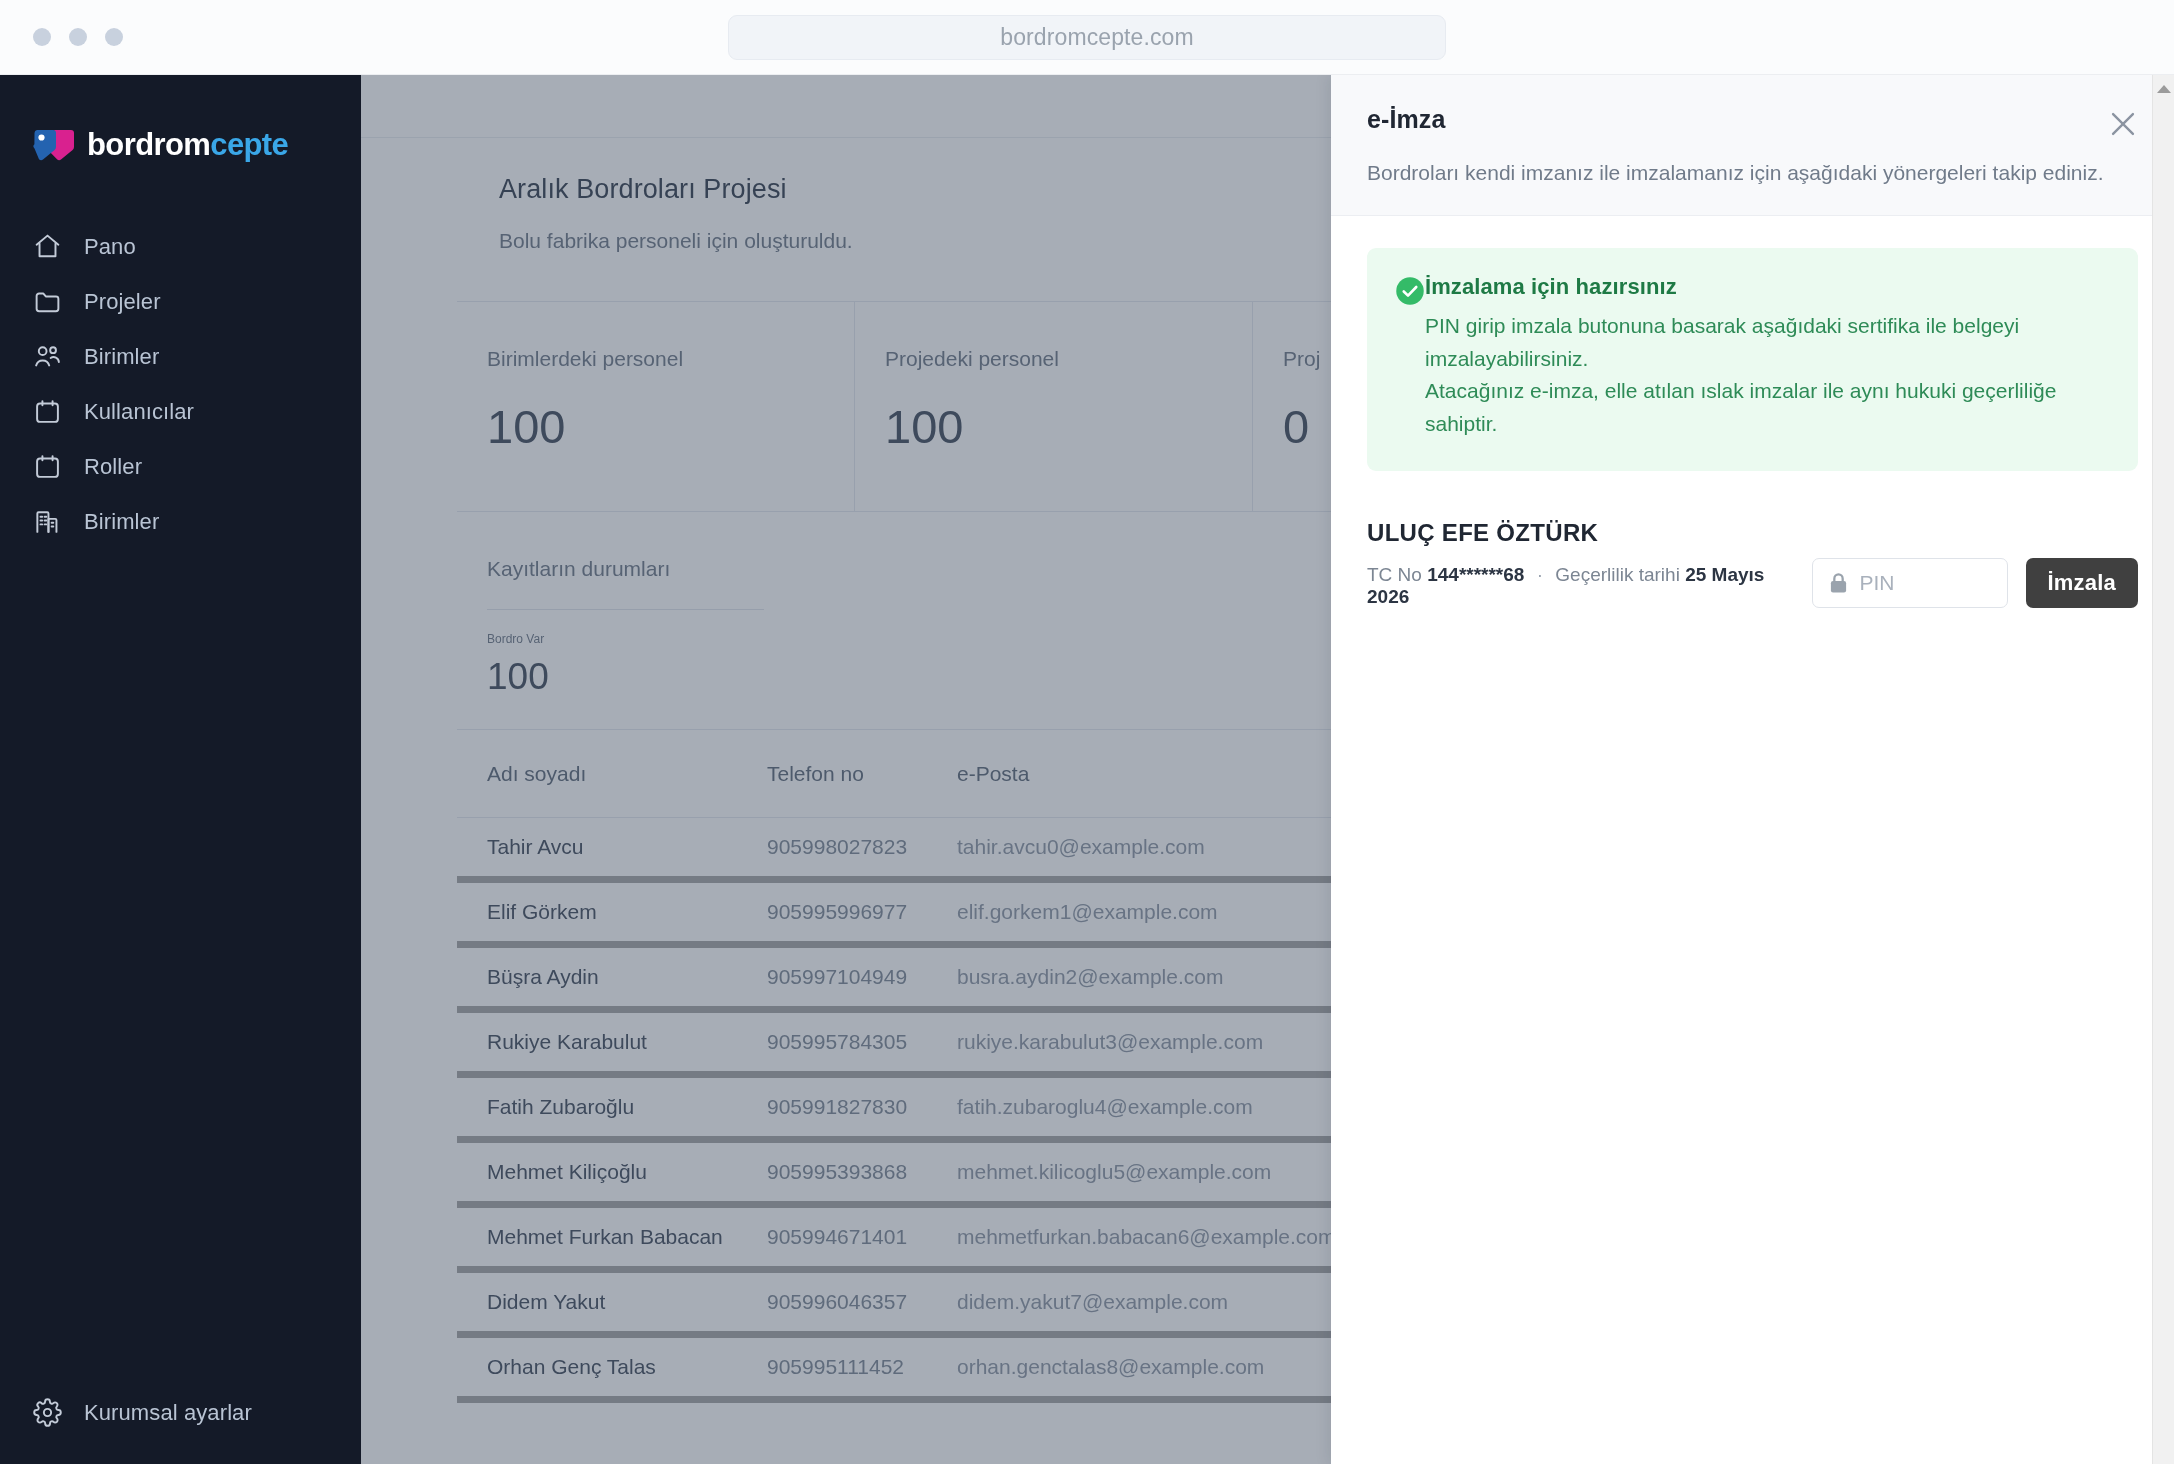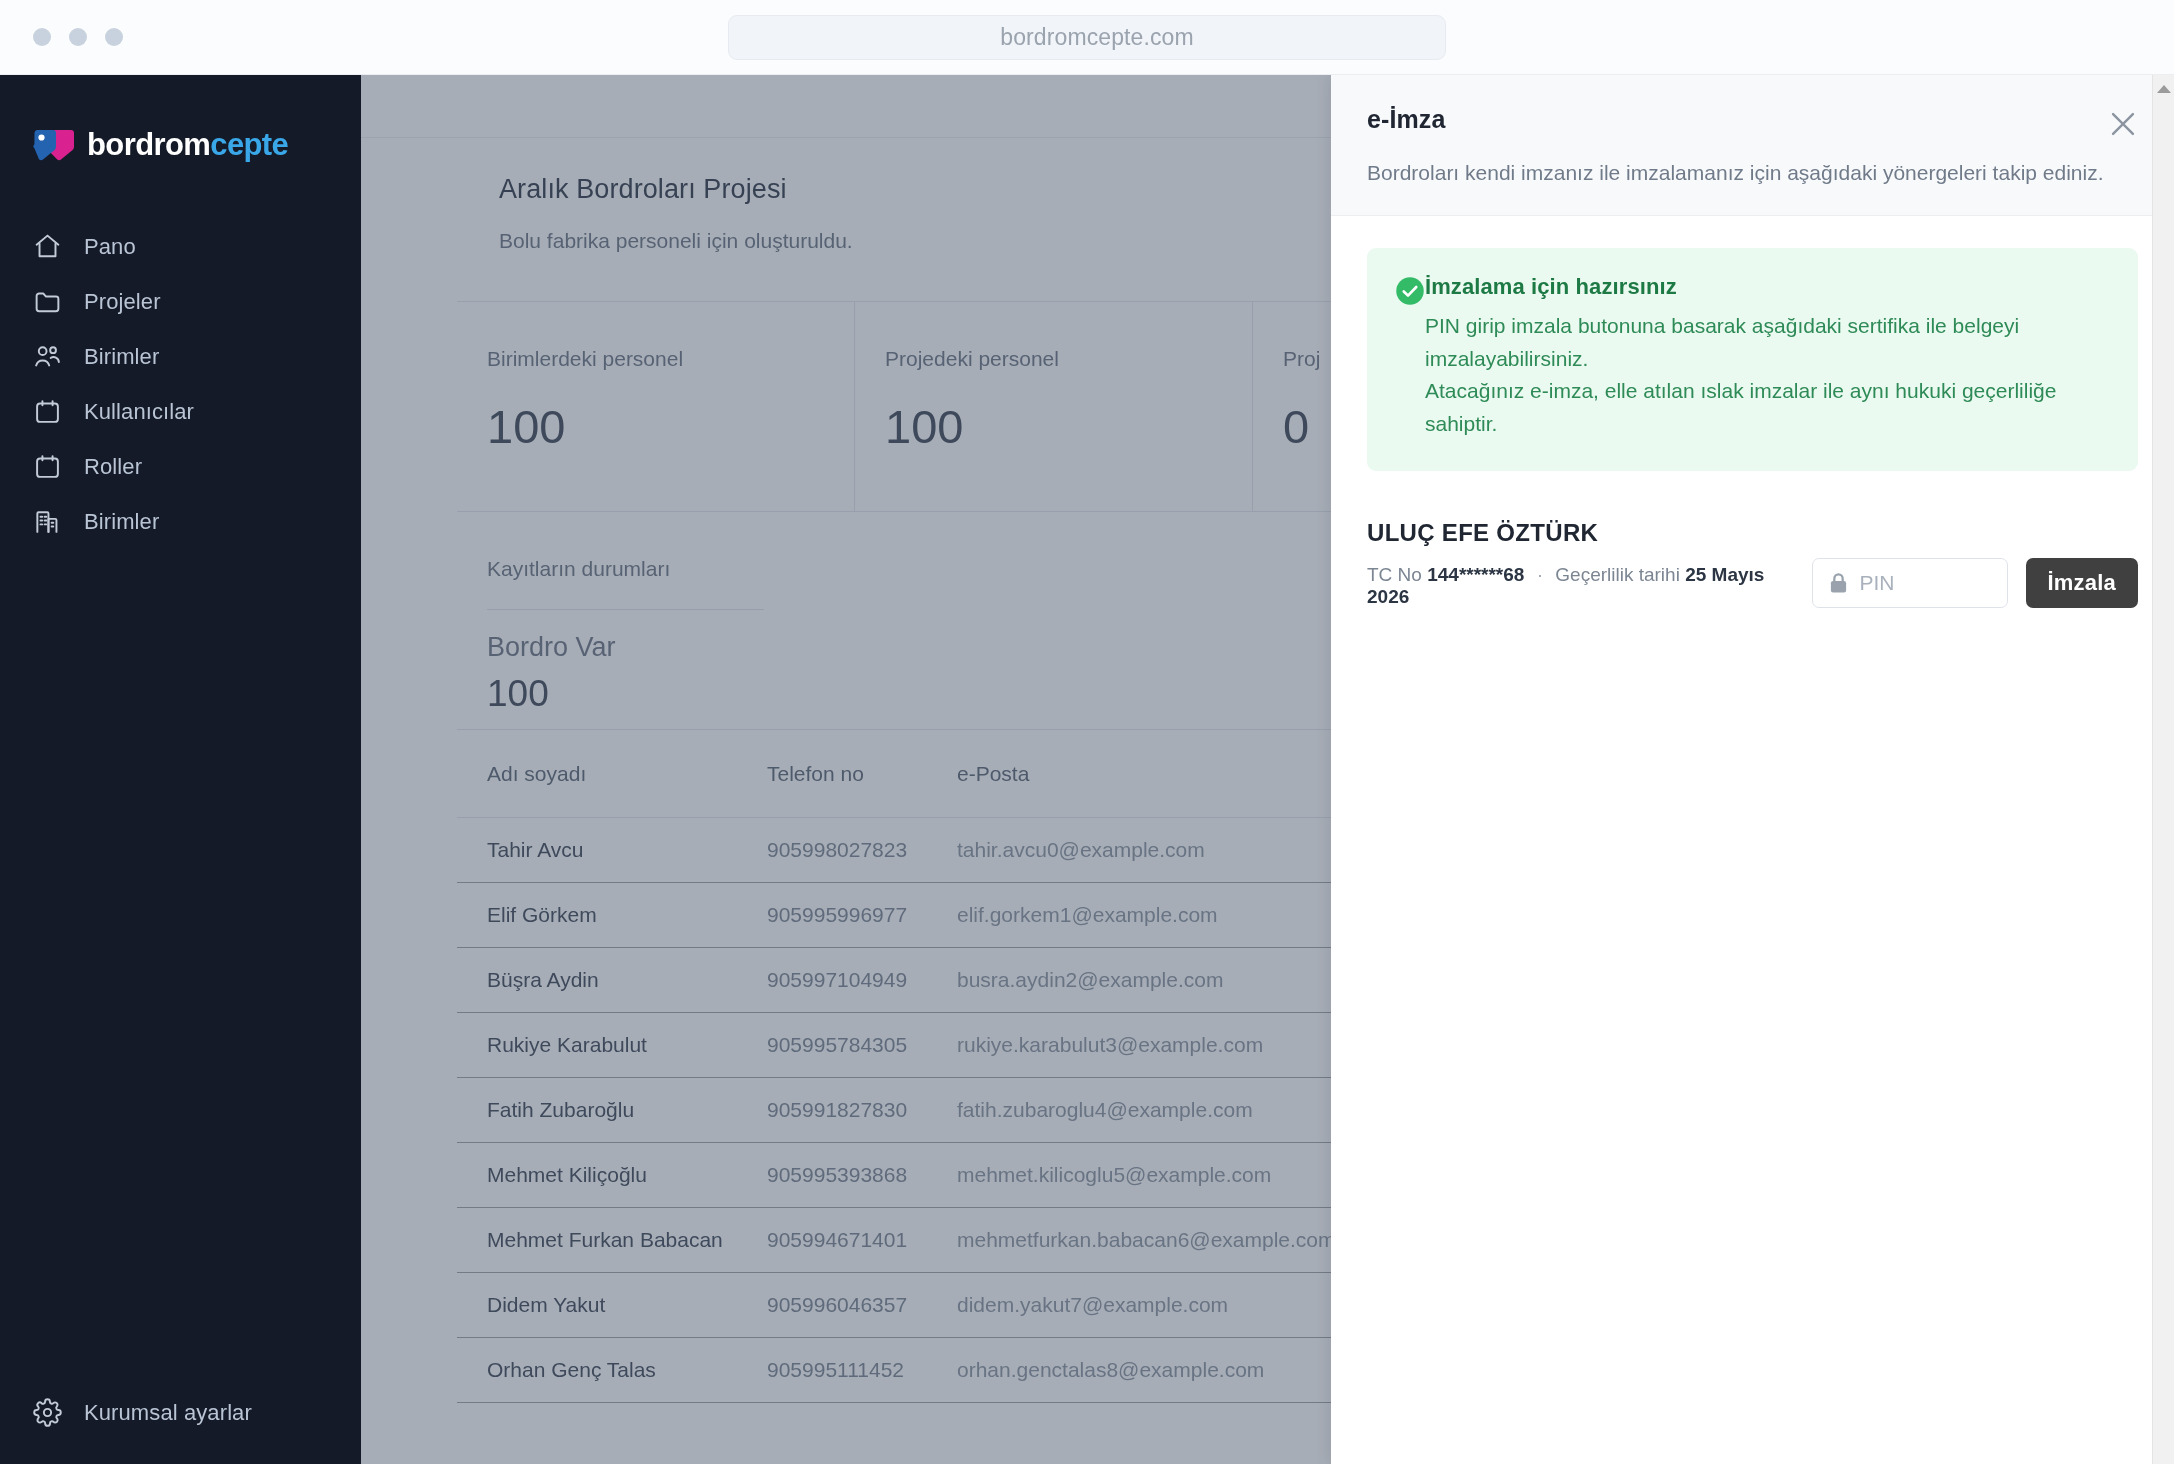--- a/index.html
+++ b/index.html
@@ -71,26 +71,26 @@
     height:210px;
   }
   .stat-card{ width:398px; border-right:1px solid #e4e8ee; padding:45px 0 0 30px; }
   .stat-label{ font-size:21px; color:#6b7686; }
   .stat-value{ font-size:47px; color:#3d4859; font-weight:300; margin-top:28px; }
 
   .status-block{ margin:0 0 0 96px; border-top:1px solid #e4e8ee; height:218px;
     padding:45px 0 0 30px; border-right:1px solid #e4e8ee; width:880px; }
   .status-title{ font-size:21px; color:#6b7686; }
   .status-rule{ width:277px; height:1px; background:#dfe4ea; margin:28px 0 22px 0; }
-  .status-sub{ font-size:27px; color:#6b7686; }
+  .status-sub{ font-size:12px; color:#6b7686; }
   .status-value{ font-size:37px; color:#3d4859; font-weight:300; margin-top:10px; }
 
   .table{ margin-left:96px; border-top:1px solid #e4e8ee; }
   .t-row{ display:flex; align-items:center; height:65px;
-    border-bottom:1px solid #a3a3a3; padding-left:30px; }
+    border-bottom:7px solid #a3a3a3; padding-left:30px; }
   .t-row.head{ height:88px; border-bottom:1px solid #e4e8ee; }
   .c-name{ width:280px; font-size:21px; color:#3d4859; }
   .c-phone{ width:190px; font-size:21px; color:#7b8694; }
   .c-email{ font-size:21px; color:#8b95a3; }
   .t-row.head .c-name, .t-row.head .c-phone, .t-row.head .c-email{
     color:#5a6676; font-size:21px; }
 
   .dim-overlay{
     position:absolute; left:361px; right:0; top:0; bottom:0;
     background:rgba(64,76,96,.46); z-index:4; pointer-events:none;

